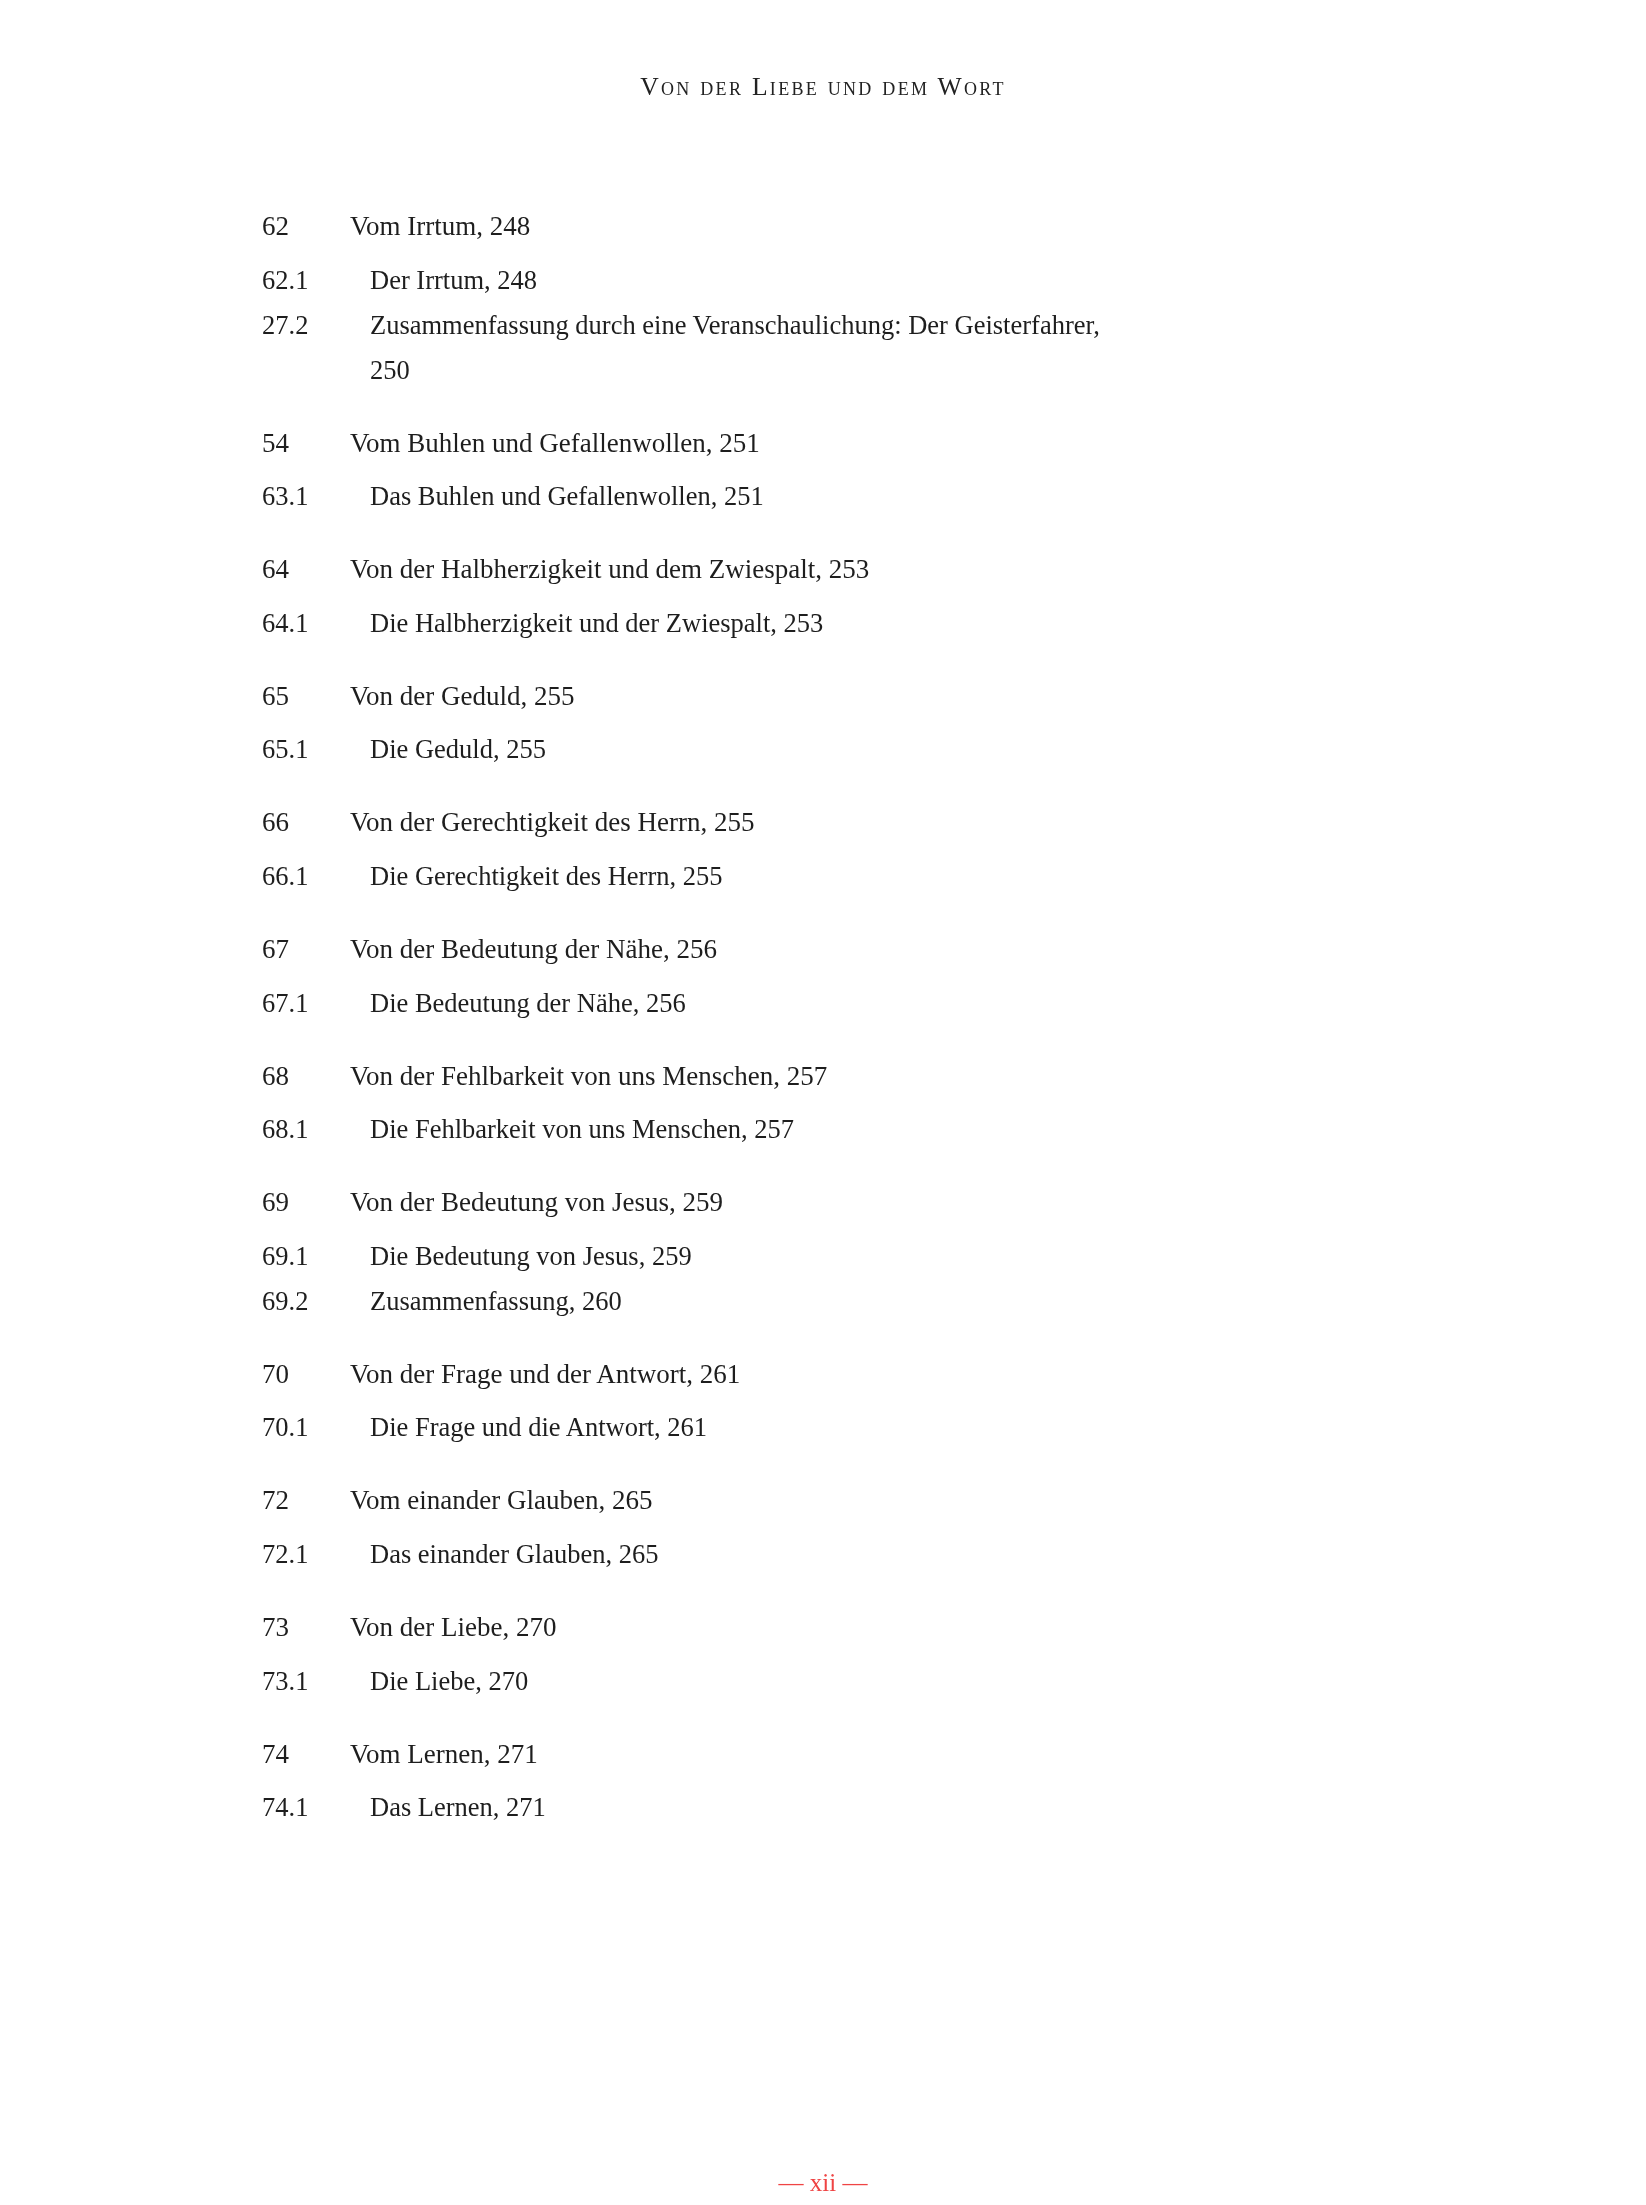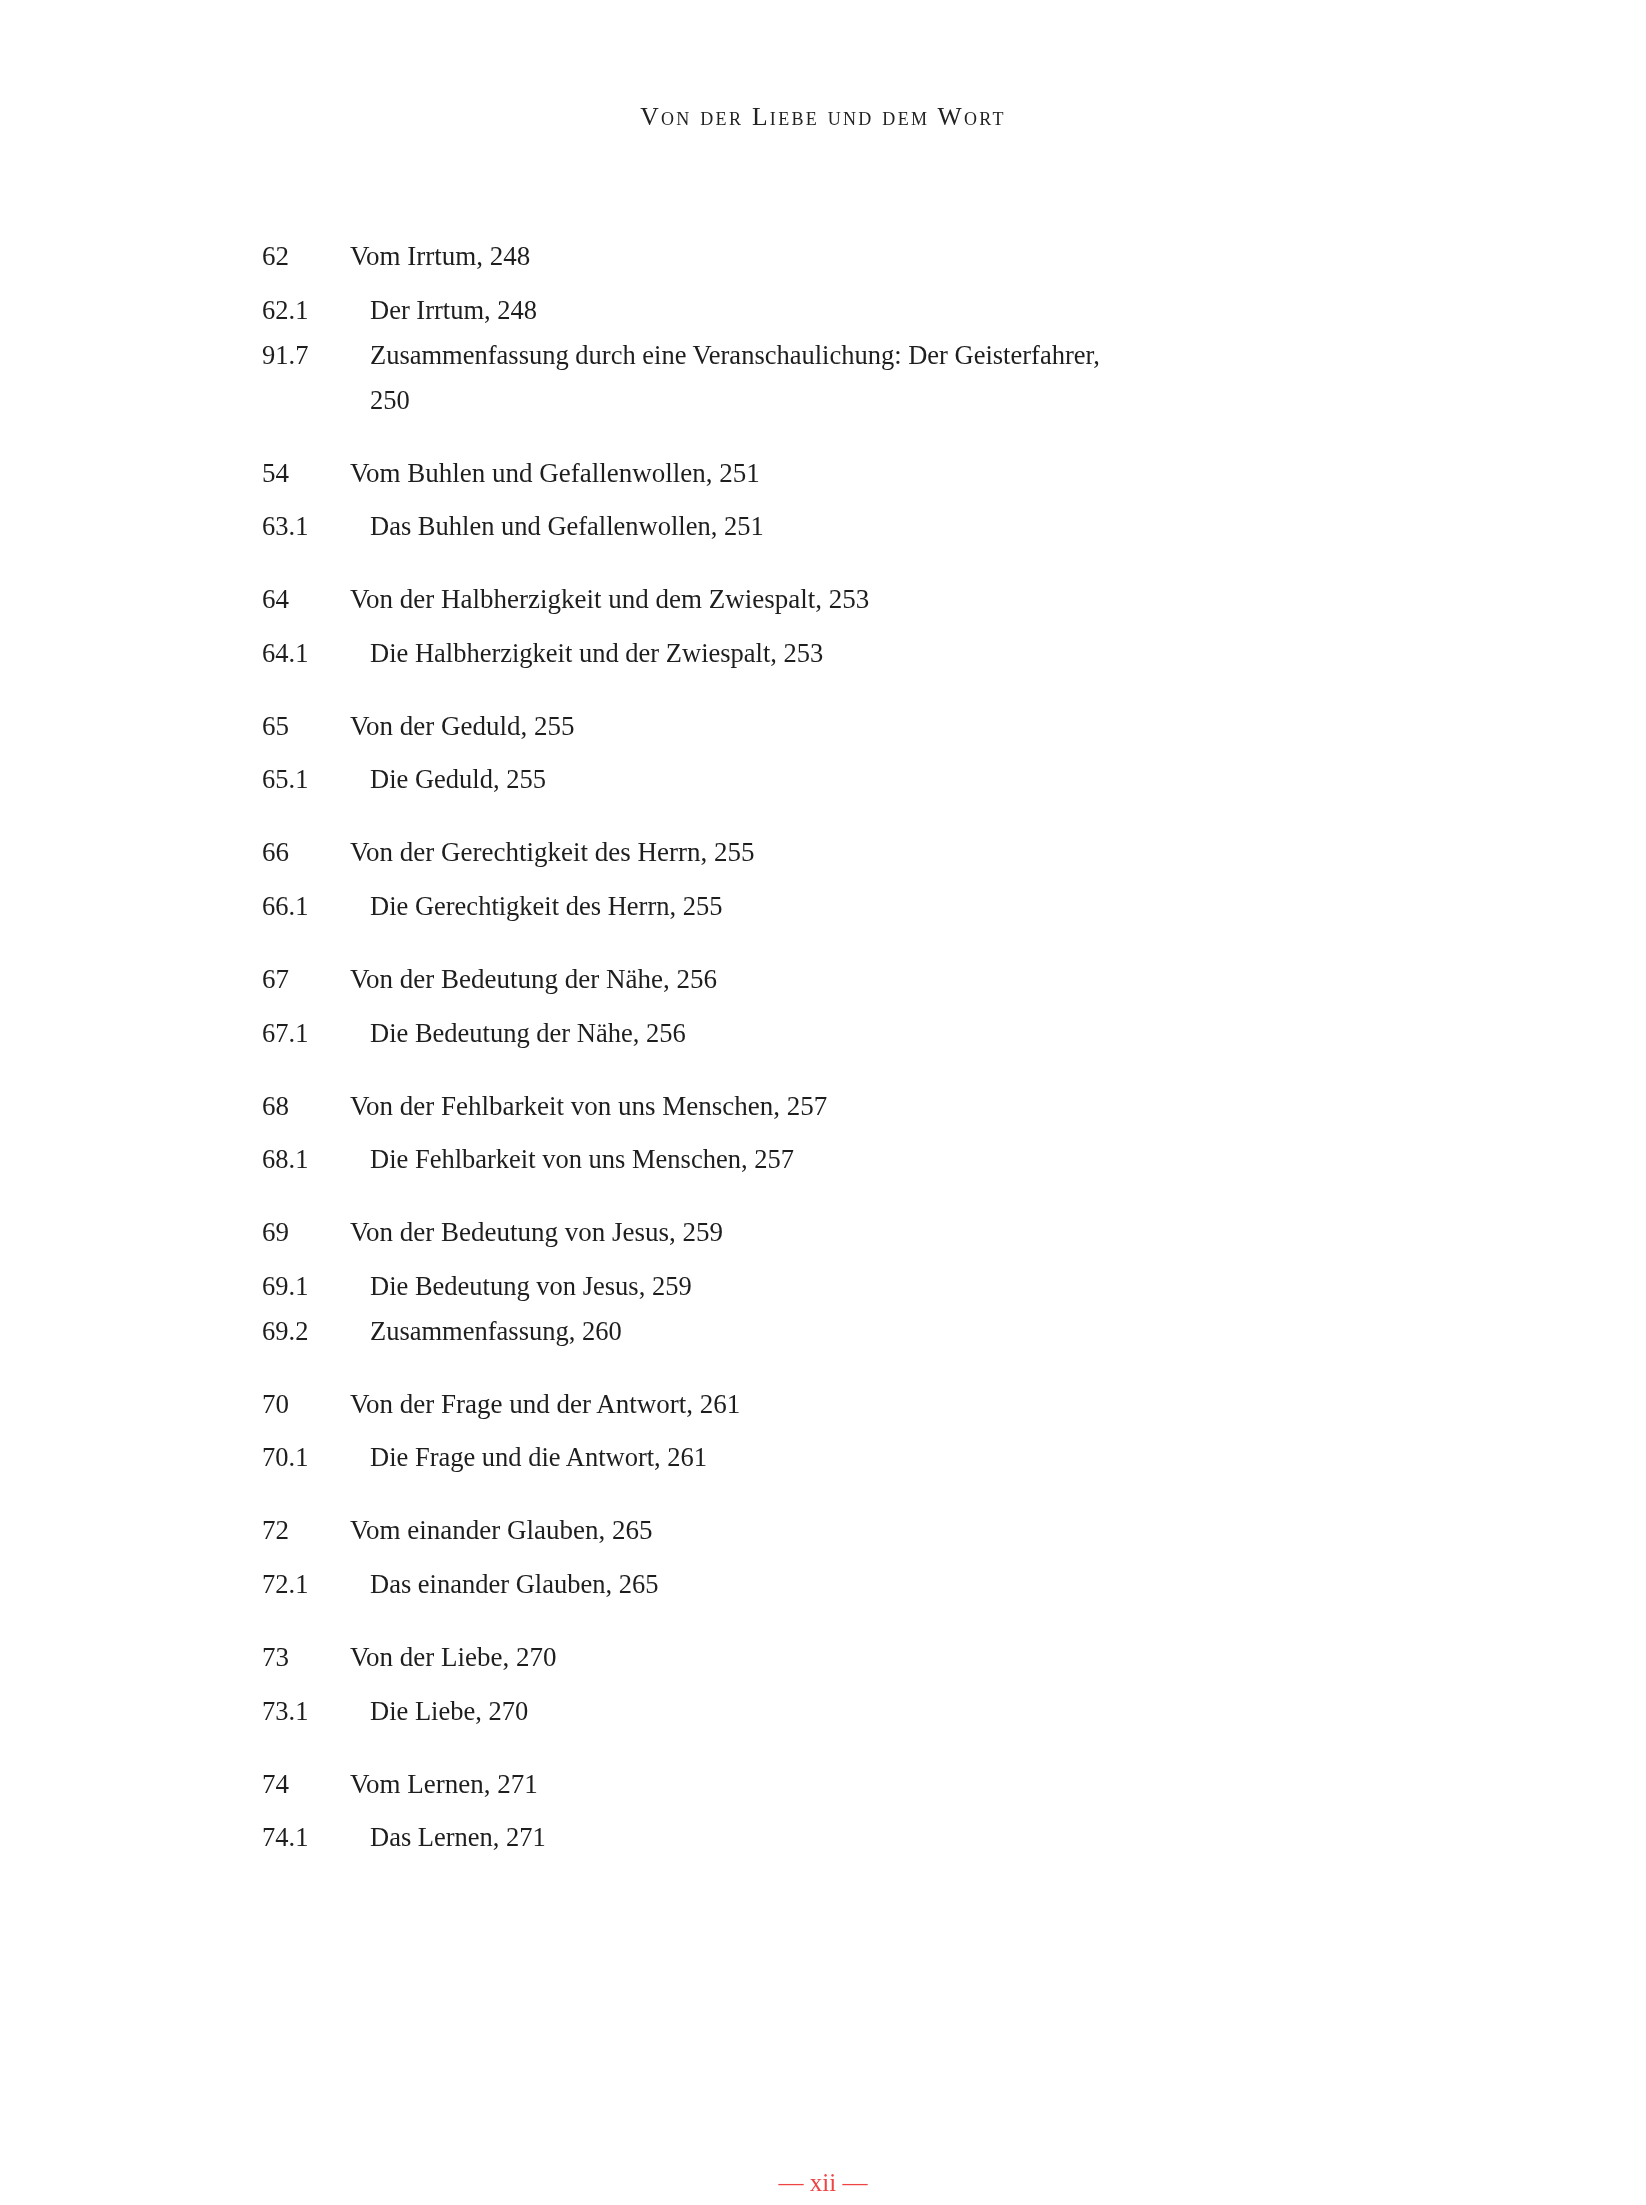--- a/index.html
+++ b/index.html
@@ -11,21 +11,21 @@
     width: 1646px;
     height: 2292px;
     position: relative;
     font-family: "Liberation Serif", "DejaVu Serif", serif;
     color: #1e1e1e;
     font-variant-numeric: oldstyle-nums;
     font-feature-settings: "onum" 1;
     overflow: hidden;
   }
   .running-header {
-    padding-top: 102px;
+    padding-top: 72px;
     text-align: center;
     font-size: 25.6px;
     font-variant: small-caps;
     letter-spacing: 0.09em;
     color: #222222;
   }
   .toc {
     margin: 104px 0 0 262px;
     width: 1056px;
   }
@@ -80,21 +80,21 @@
       <span class="ch-num">62</span>
       <span class="ch-title">Vom Irrtum, 248</span>
     </div>
 
   <div class="sub-row">
     <span class="sub-num">62.1</span>
     <span class="sub-title">Der Irrtum, 248</span>
   </div>
 
   <div class="sub-row">
-    <span class="sub-num">91.7</span>
+    <span class="sub-num">27.2</span>
     <span class="sub-title">Zusammenfassung durch eine Veranschaulichung: Der Gei­sterfahrer, 250</span>
   </div>
 </section>
 
   <section class="group">
     <div class="chapter-row">
       <span class="ch-num">54</span>
       <span class="ch-title">Vom Buhlen und Gefallenwollen, 251</span>
     </div>
 

